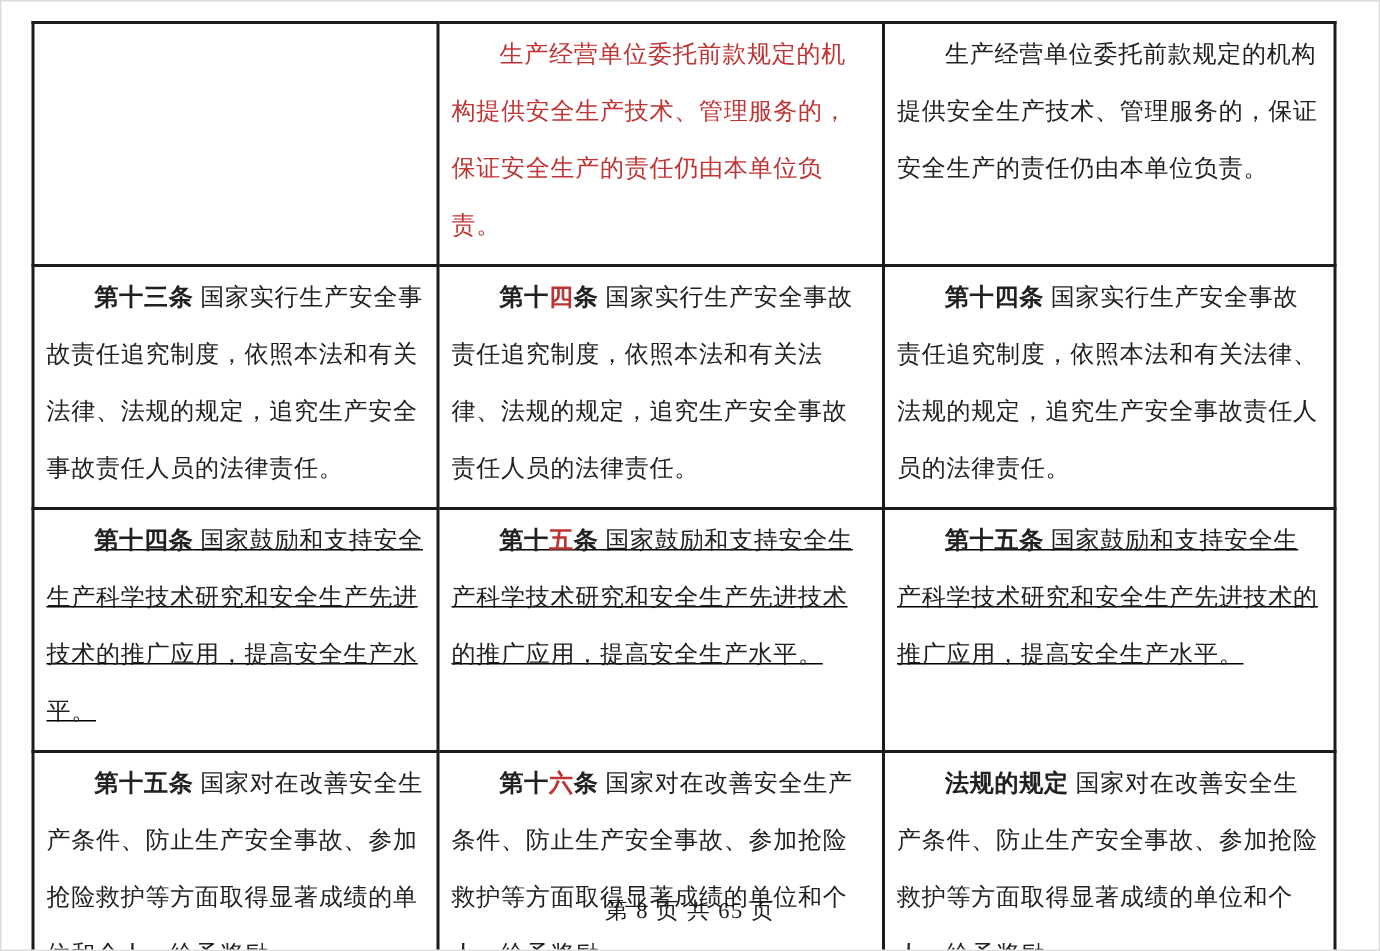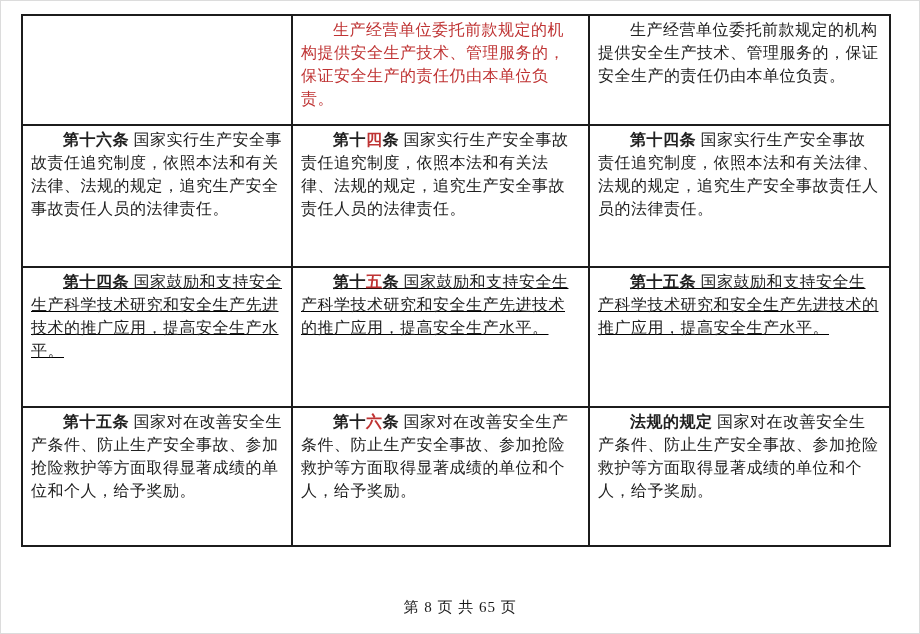--- a/index.html
+++ b/index.html
@@ -30,21 +30,21 @@
     vertical-align: top;
     padding: 2px 8px 6px 8px;
     background: #ffffff;
   }
   tr:nth-child(1) td { height: 100px; }
   tr:nth-child(2) td { height: 132px; }
   tr:nth-child(3) td { height: 130px; text-decoration: underline; }
   tr:nth-child(4) td { height: 129px; }
   .para {
     font-size: 16px;
-    line-height: 23px;
+    line-height: 38px;
     color: #212121;
     text-indent: 2em;
     text-align: left;
     letter-spacing: 0.5px;
   }
   .b { font-weight: bold; }
   .r { color: var(--red-color, #bf3333); }
   .footer {
     position: absolute;
     left: 0;
@@ -73,21 +73,21 @@
           </td>
           <td>
             <div class="para"><span class="r">生产经营单位委托前款规定的机构提供安全生产技术、管理服务的，保证安全生产的责任仍由本单位负责。</span></div>
           </td>
           <td>
             <div class="para"><span>生产经营单位委托前款规定的机构提供安全生产技术、管理服务的，保证安全生产的责任仍由本单位负责。</span></div>
           </td>
         </tr>
         <tr>
           <td>
-            <div class="para"><span class="b">第十六条</span><span> 国家实行生产安全事故责任追究制度，依照本法和有关法律、法规的规定，追究生产安全事故责任人员的法律责任。</span></div>
+            <div class="para"><span class="b">第十三条</span><span> 国家实行生产安全事故责任追究制度，依照本法和有关法律、法规的规定，追究生产安全事故责任人员的法律责任。</span></div>
           </td>
           <td>
             <div class="para"><span class="b">第十</span><span class="b r">四</span><span class="b">条</span><span> 国家实行生产安全事故责任追究制度，依照本法和有关法律、法规的规定，追究生产安全事故责任人员的法律责任。</span></div>
           </td>
           <td>
             <div class="para"><span class="b">第十四条</span><span> 国家实行生产安全事故责任追究制度，依照本法和有关法律、法规的规定，追究生产安全事故责任人员的法律责任。</span></div>
           </td>
         </tr>
         <tr>
           <td>

